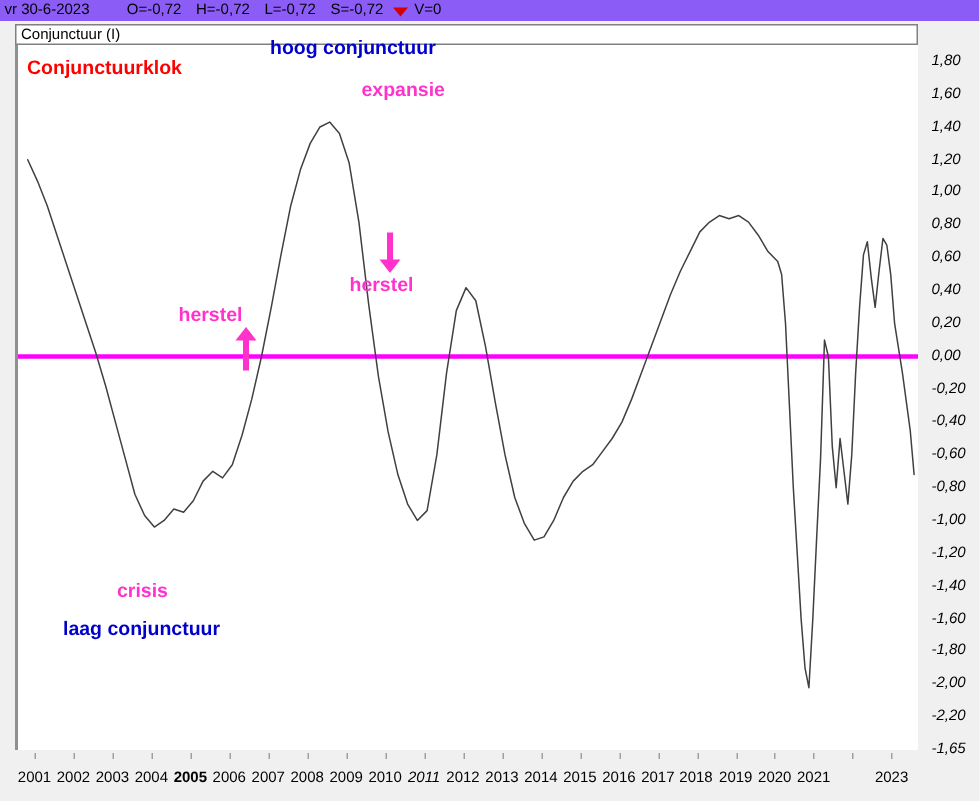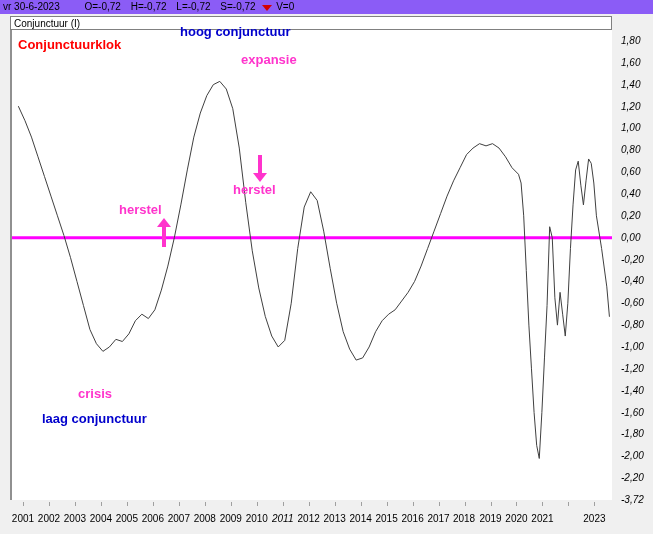--- a/index.html
+++ b/index.html
@@ -160,34 +160,34 @@
     <div class="ytick" style="top: 246.395px;">-0,40</div>
     <div class="ytick" style="top: 268.256px;">-0,60</div>
     <div class="ytick" style="top: 290.116px;">-0,80</div>
     <div class="ytick" style="top: 311.977px;">-1,00</div>
     <div class="ytick" style="top: 333.837px;">-1,20</div>
     <div class="ytick" style="top: 355.698px;">-1,40</div>
     <div class="ytick" style="top: 378px;">-1,60</div>
     <div class="ytick" style="top: 399.419px;">-1,80</div>
     <div class="ytick" style="top: 421.279px;">-2,00</div>
     <div class="ytick" style="top: 443.14px;">-2,20</div>
-    <div class="ytick" style="top: 465px;">-3,72</div>
+    <div class="ytick" style="top: 465px;">-1,65</div>
   </div>
 
 <div id="xaxis">
     <div class="xtickmark" style="left: 12.987px;"></div>
     <div class="xtick" style="left: 12.987px;">2001</div>
     <div class="xtickmark" style="left: 38.961px;"></div>
     <div class="xtick" style="left: 38.961px;">2002</div>
     <div class="xtickmark" style="left: 64.9351px;"></div>
     <div class="xtick" style="left: 64.9351px;">2003</div>
     <div class="xtickmark" style="left: 90.9091px;"></div>
     <div class="xtick" style="left: 90.9091px;">2004</div>
     <div class="xtickmark" style="left: 116.883px;"></div>
-    <div class="xtick" style="left: 116.883px;">2005</div>
+    <div class="xtick" style="left: 116.883px; font-weight: bold;">2005</div>
     <div class="xtickmark" style="left: 142.857px;"></div>
     <div class="xtick" style="left: 142.857px;">2006</div>
     <div class="xtickmark" style="left: 168.831px;"></div>
     <div class="xtick" style="left: 168.831px;">2007</div>
     <div class="xtickmark" style="left: 194.805px;"></div>
     <div class="xtick" style="left: 194.805px;">2008</div>
     <div class="xtickmark" style="left: 220.779px;"></div>
     <div class="xtick" style="left: 220.779px;">2009</div>
     <div class="xtickmark" style="left: 246.753px;"></div>
     <div class="xtick" style="left: 246.753px;">2010</div>

